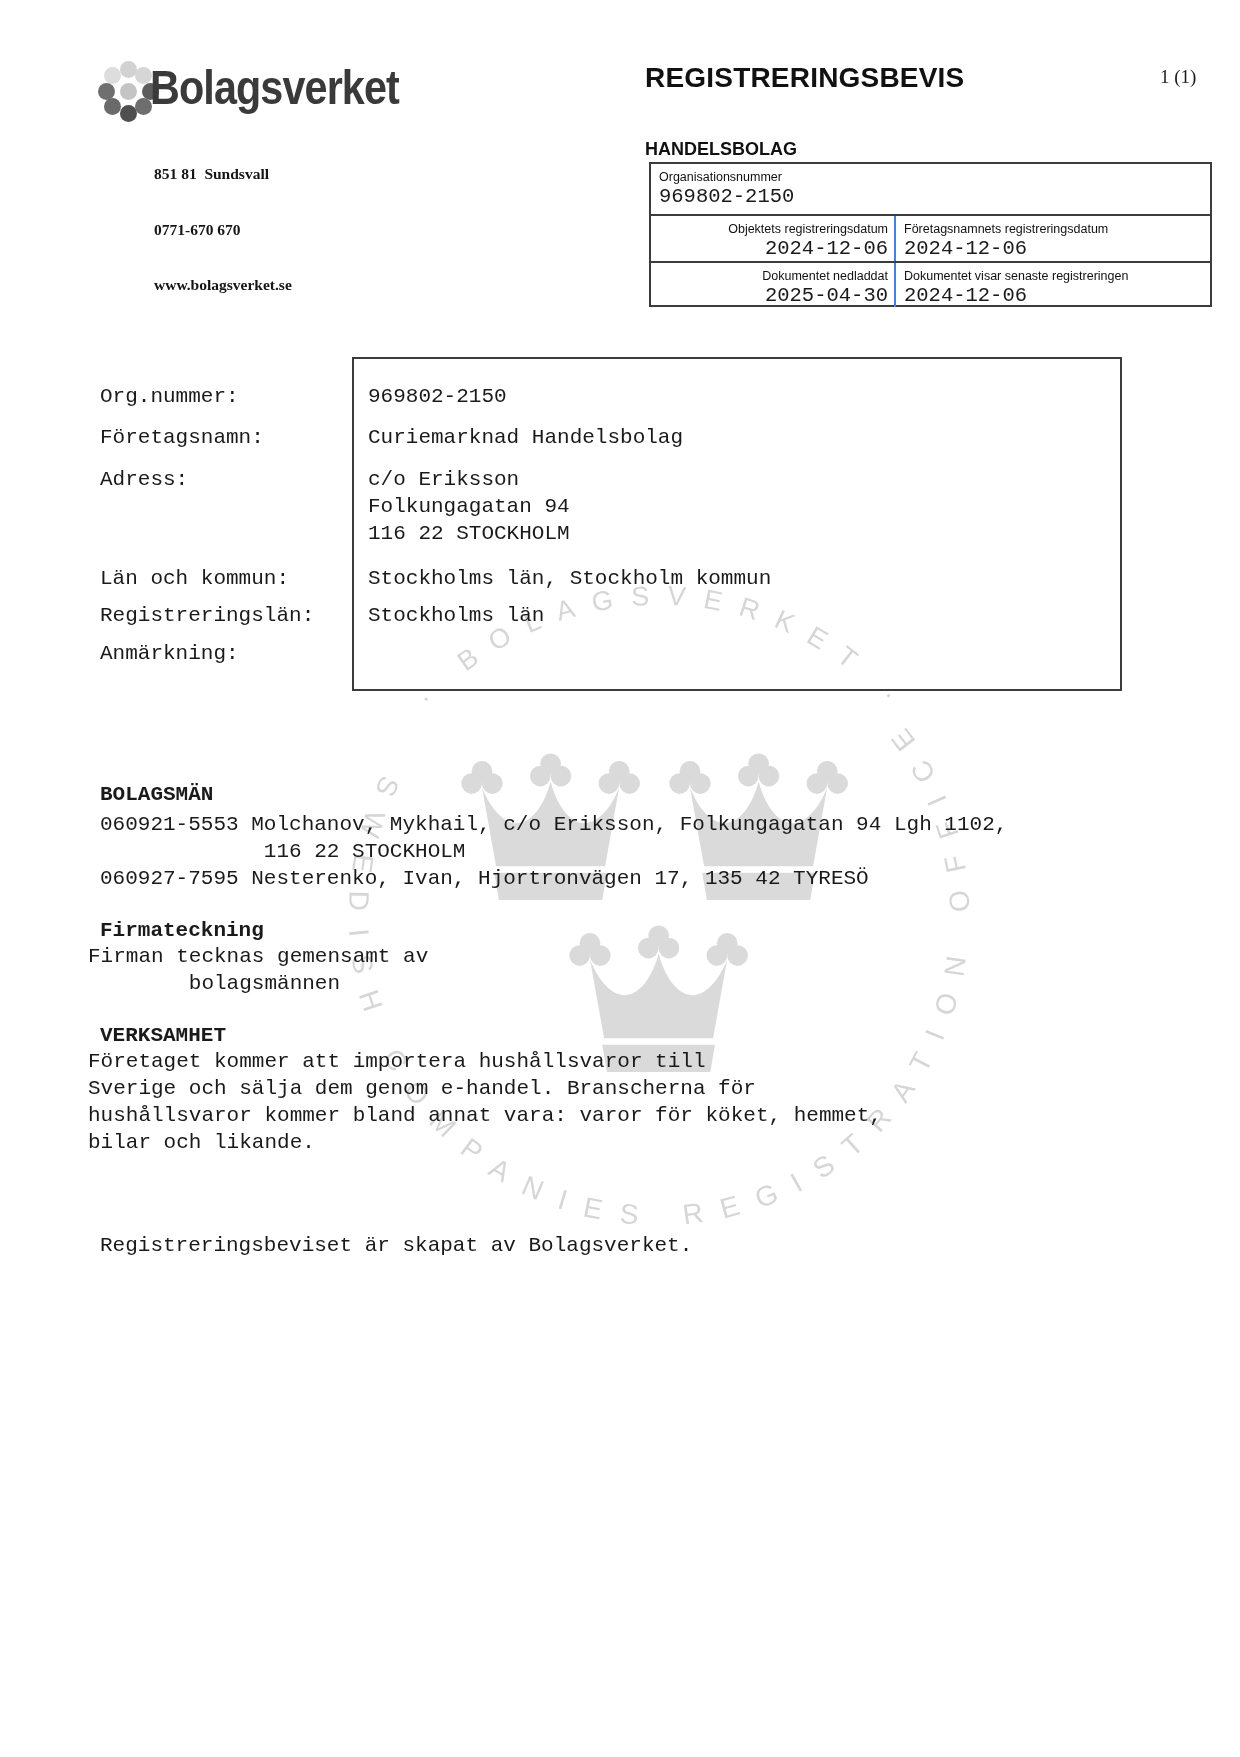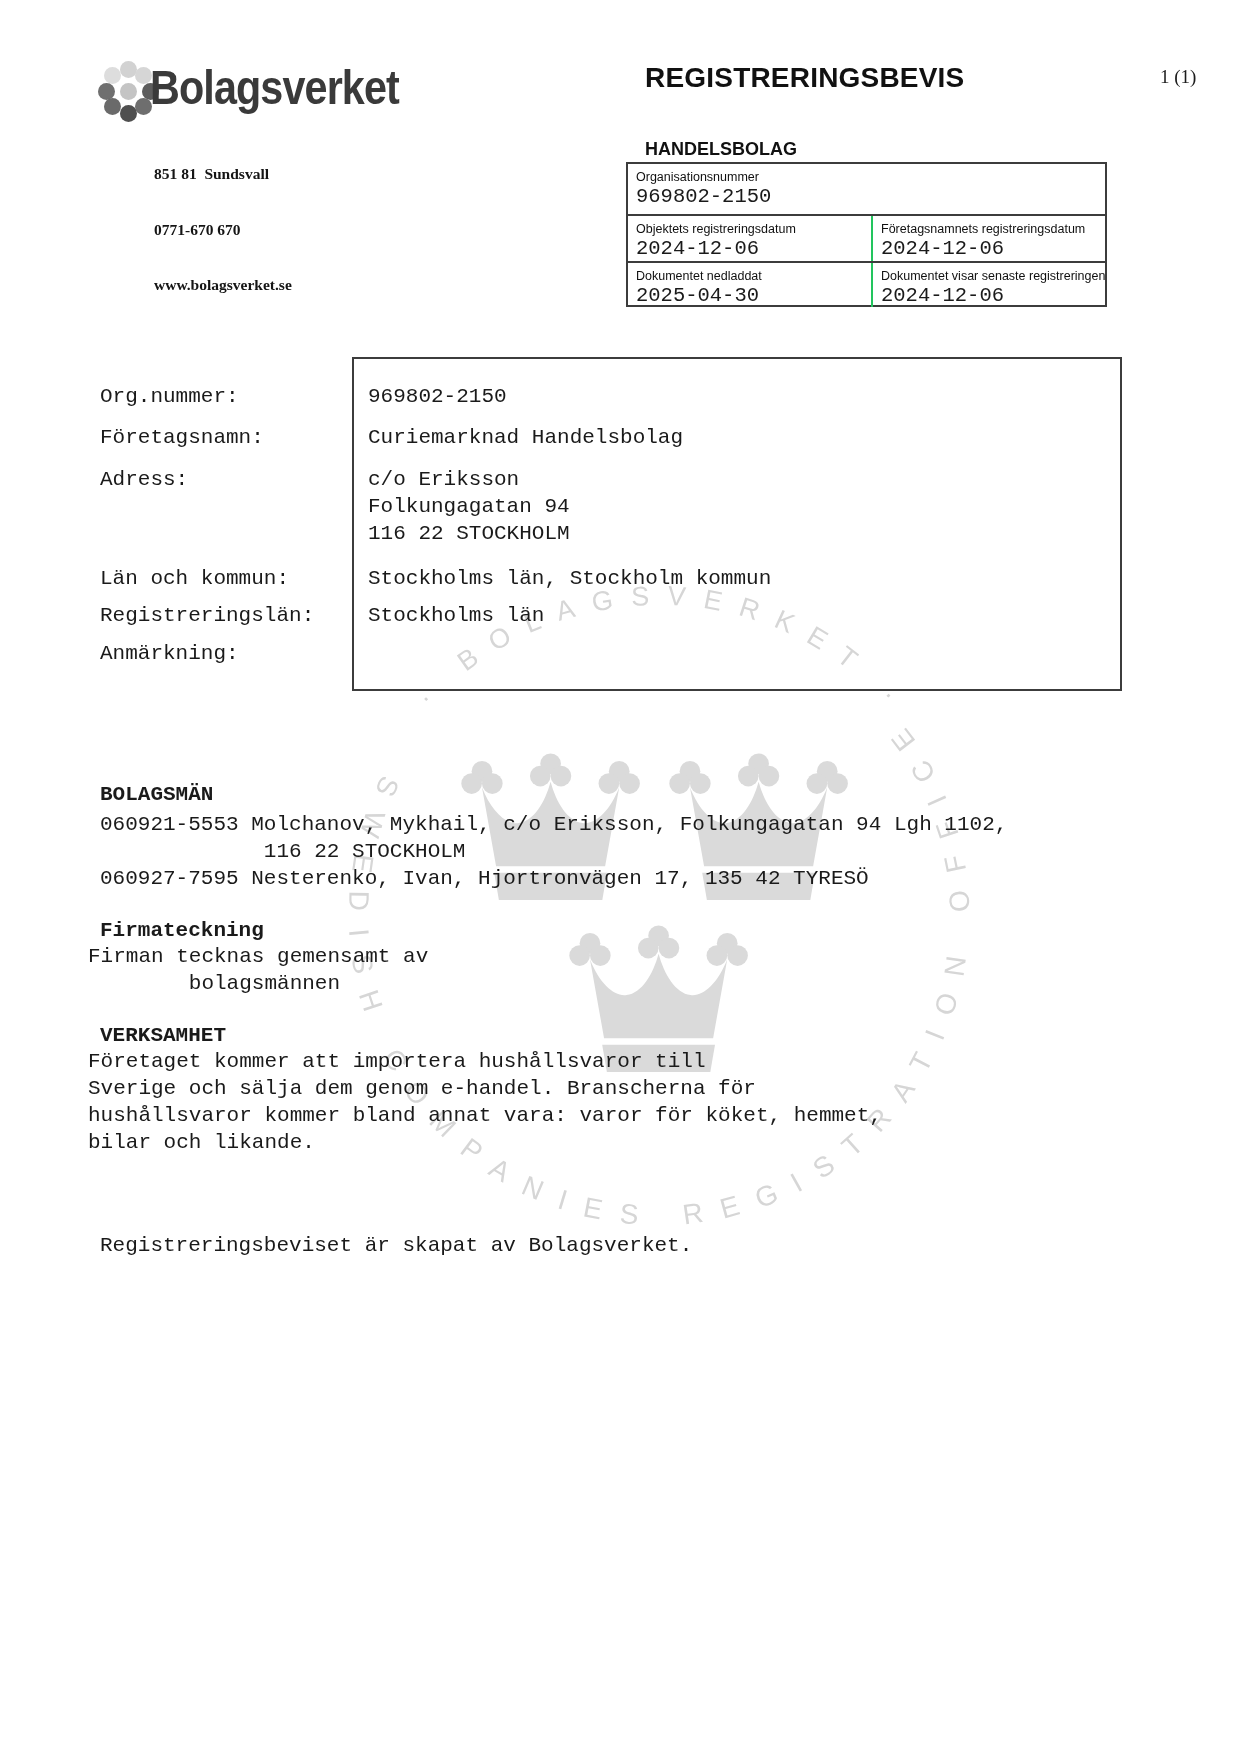--- a/index.html
+++ b/index.html
@@ -25,25 +25,25 @@
   .brand{left:150px;top:62px;font-size:48px;font-weight:bold;color:#3a3a3a;
          letter-spacing:-1px;transform:scaleX(.86);transform-origin:left top;line-height:52px;}
   .logo-address{left:154px;top:128px;font-size:15.5px;line-height:18.5px;font-weight:600;color:#151515;white-space:pre;}
 
   
   .doc-title{left:645px;top:63px;font-size:28px;font-weight:bold;color:#111;letter-spacing:.2px;line-height:30px;}
   .doc-subtitle{left:645px;top:106px;font-size:18px;font-weight:bold;color:#111;line-height:20px;margin-top:33px;}
   .page-number{left:1160px;top:66px;font-size:19px;color:#1c1c1c;line-height:22px;}
 
   
-  .meta-table{left:626px;top:162px;width:481px;height:145px;border:2px solid #3c3c3c;box-sizing:border-box;}
+  .meta-table{left:649px;top:162px;width:563px;height:145px;border:2px solid #3c3c3c;box-sizing:border-box;}
   .mt-row{display:flex;box-sizing:border-box;}
   .mt-row + .mt-row{border-top:2px solid #3c3c3c;}
   .mt-cell{box-sizing:border-box;padding:6px 6px 0 8px;overflow:hidden;}
-  .mt-cell.first{width:245px;border-right:2px solid #22c55e;}
+  .mt-cell.first{width:245px;border-right:2px solid #3b82f6;text-align:right;}
   .mt-cell.second{flex:1;}
   .mt-cell.full{width:100%;}
   .mt-label{font-family:"Liberation Sans","DejaVu Sans",sans-serif;font-size:12.5px;line-height:14px;color:#101010;white-space:nowrap;}
   .mt-value{font-family:"Liberation Mono","DejaVu Sans Mono",monospace;font-size:20.5px;line-height:22px;margin-top:2px;white-space:nowrap;}
 
   
   .info-box{left:352px;top:357px;width:770px;height:334px;border:2px solid #3c3c3c;box-sizing:border-box;background:transparent;}
 </style>
 </head>
 <body>

